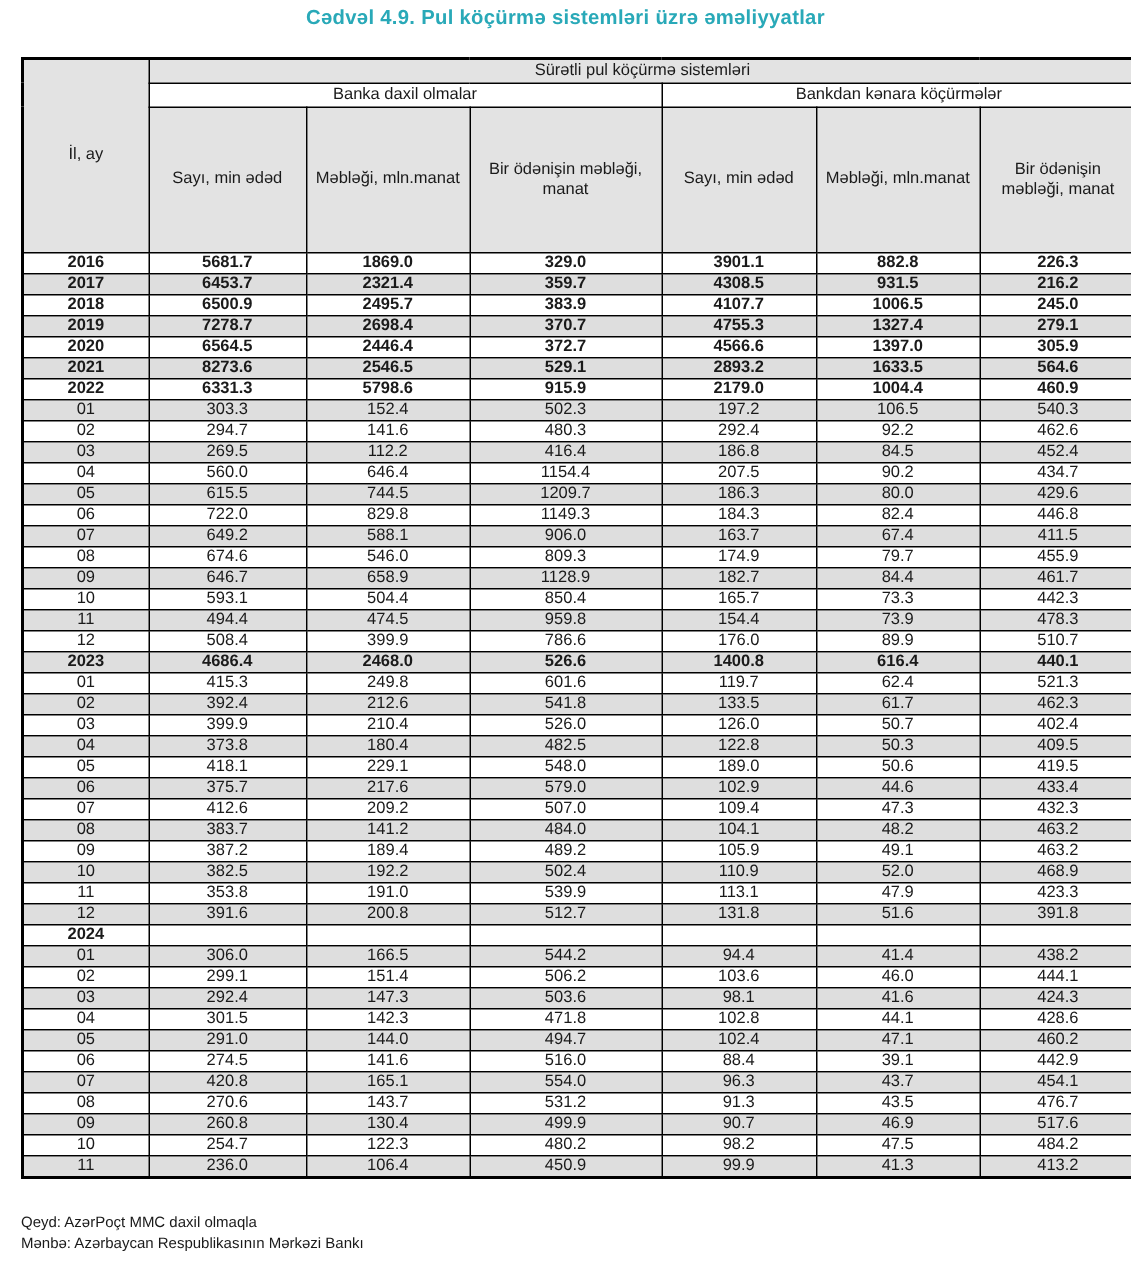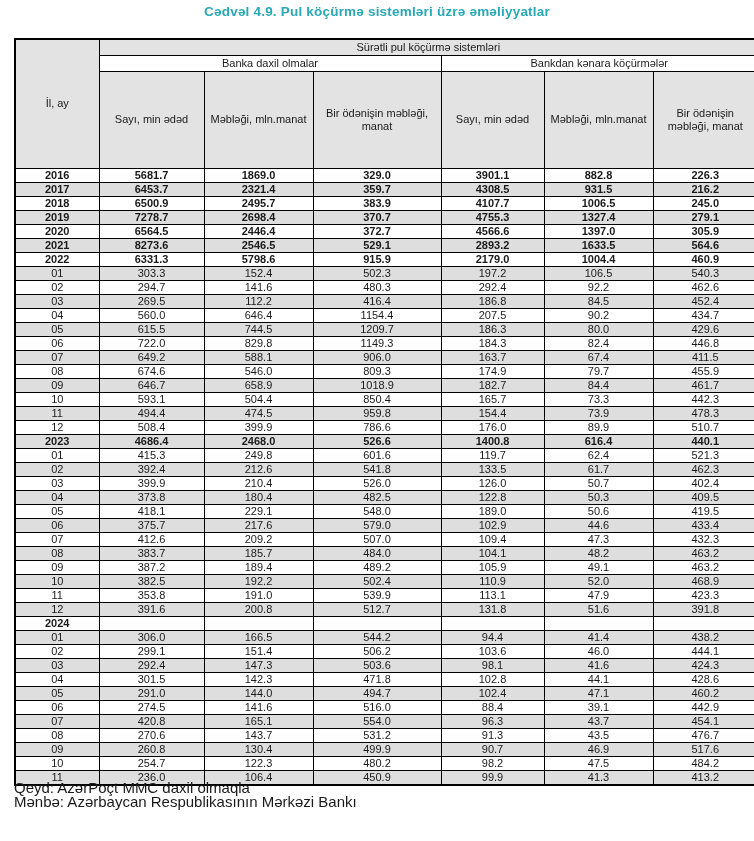--- a/index.html
+++ b/index.html
@@ -50,22 +50,22 @@
   th.year-col { background: var(--header-bg); }
   tbody td {
     height: 13.4px;
     line-height: 13px;
     background: #ffffff;
     white-space: nowrap;
   }
   tbody tr.stripe td { background: var(--stripe); }
   tbody tr.bold td { font-weight: bold; }
   .footnotes {
-    position: absolute; left: 14px; top: 781px;
-    font-size: 15px; color: #1a1a1a; line-height: 14px;
+    position: absolute; left: 14px; top: 809px;
+    font-size: 10px; color: #1a1a1a; line-height: 14px;
   }
 </style>
 </head>
 <body>
 
 <div class="page">
 
   <div class="title">Cədvəl 4.9. Pul köçürmə sistemləri üzrə əməliyyatlar</div>
 
   <div class="table-wrap">
@@ -230,21 +230,21 @@
             <td>546.0</td>
             <td>809.3</td>
             <td>174.9</td>
             <td>79.7</td>
             <td>455.9</td>
           </tr>
           <tr class="stripe">
             <td>09</td>
             <td>646.7</td>
             <td>658.9</td>
-            <td>1018.9</td>
+            <td>1128.9</td>
             <td>182.7</td>
             <td>84.4</td>
             <td>461.7</td>
           </tr>
           <tr class="">
             <td>10</td>
             <td>593.1</td>
             <td>504.4</td>
             <td>850.4</td>
             <td>165.7</td>
@@ -337,21 +337,21 @@
             <td>412.6</td>
             <td>209.2</td>
             <td>507.0</td>
             <td>109.4</td>
             <td>47.3</td>
             <td>432.3</td>
           </tr>
           <tr class="stripe">
             <td>08</td>
             <td>383.7</td>
-            <td>185.7</td>
+            <td>141.2</td>
             <td>484.0</td>
             <td>104.1</td>
             <td>48.2</td>
             <td>463.2</td>
           </tr>
           <tr class="">
             <td>09</td>
             <td>387.2</td>
             <td>189.4</td>
             <td>489.2</td>

